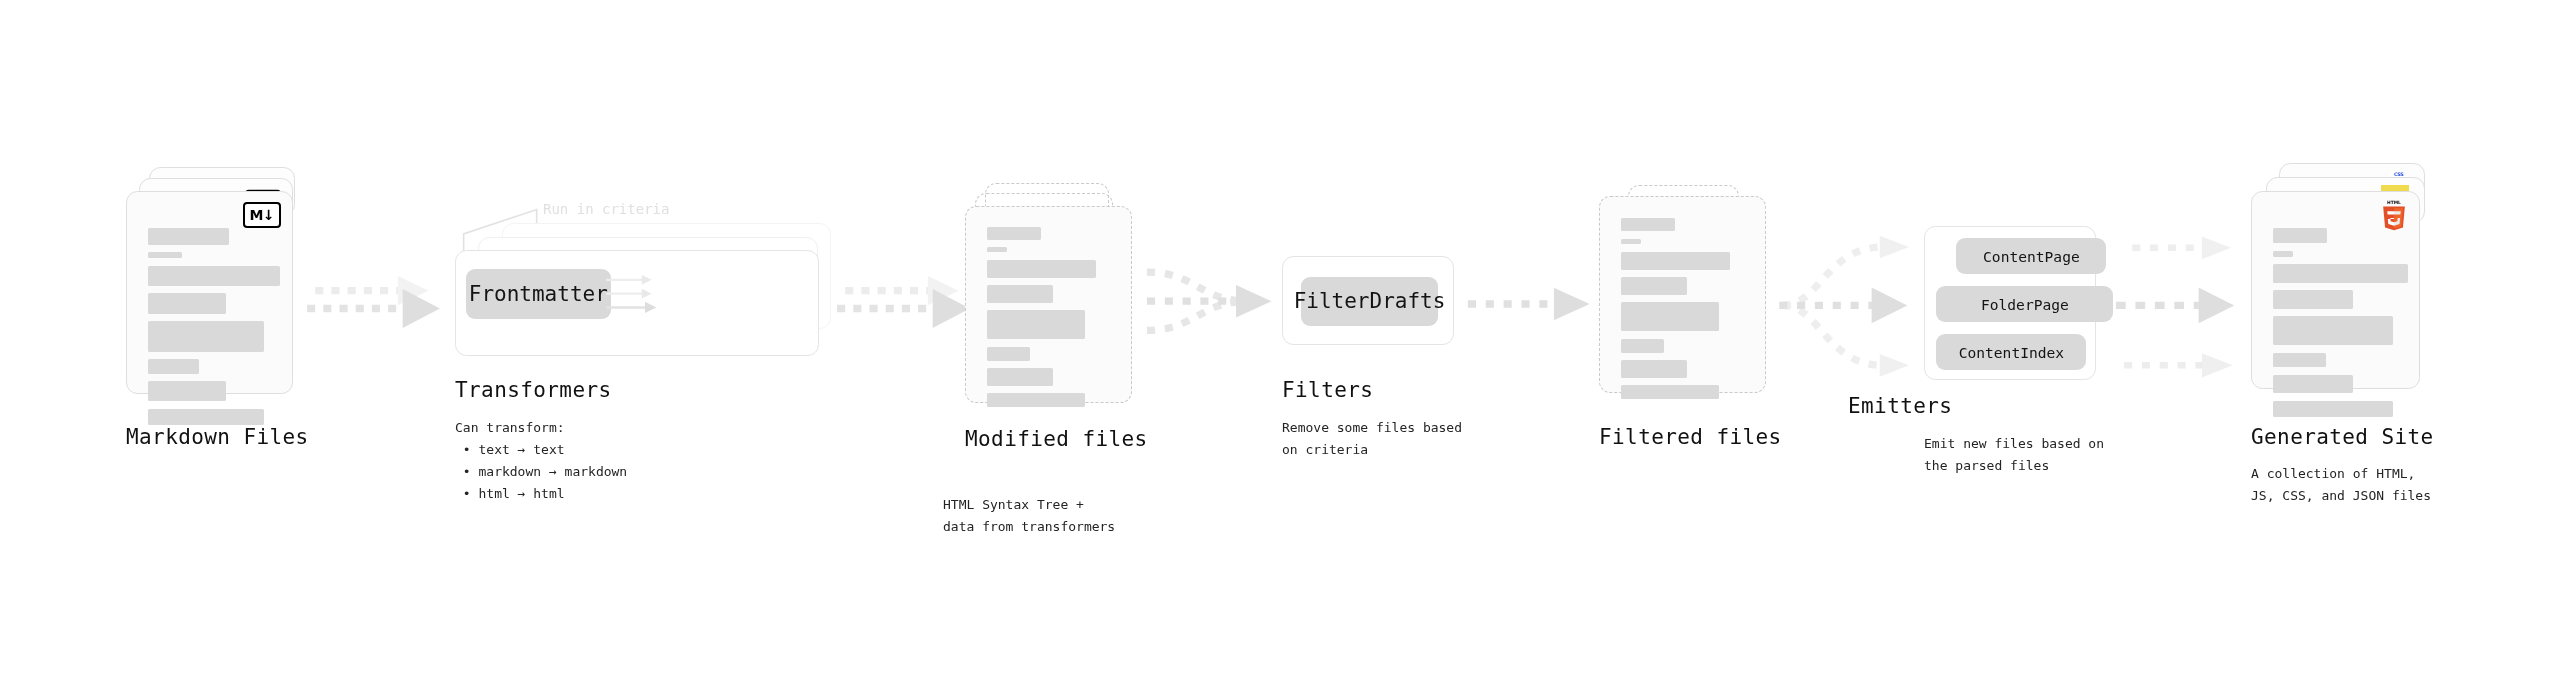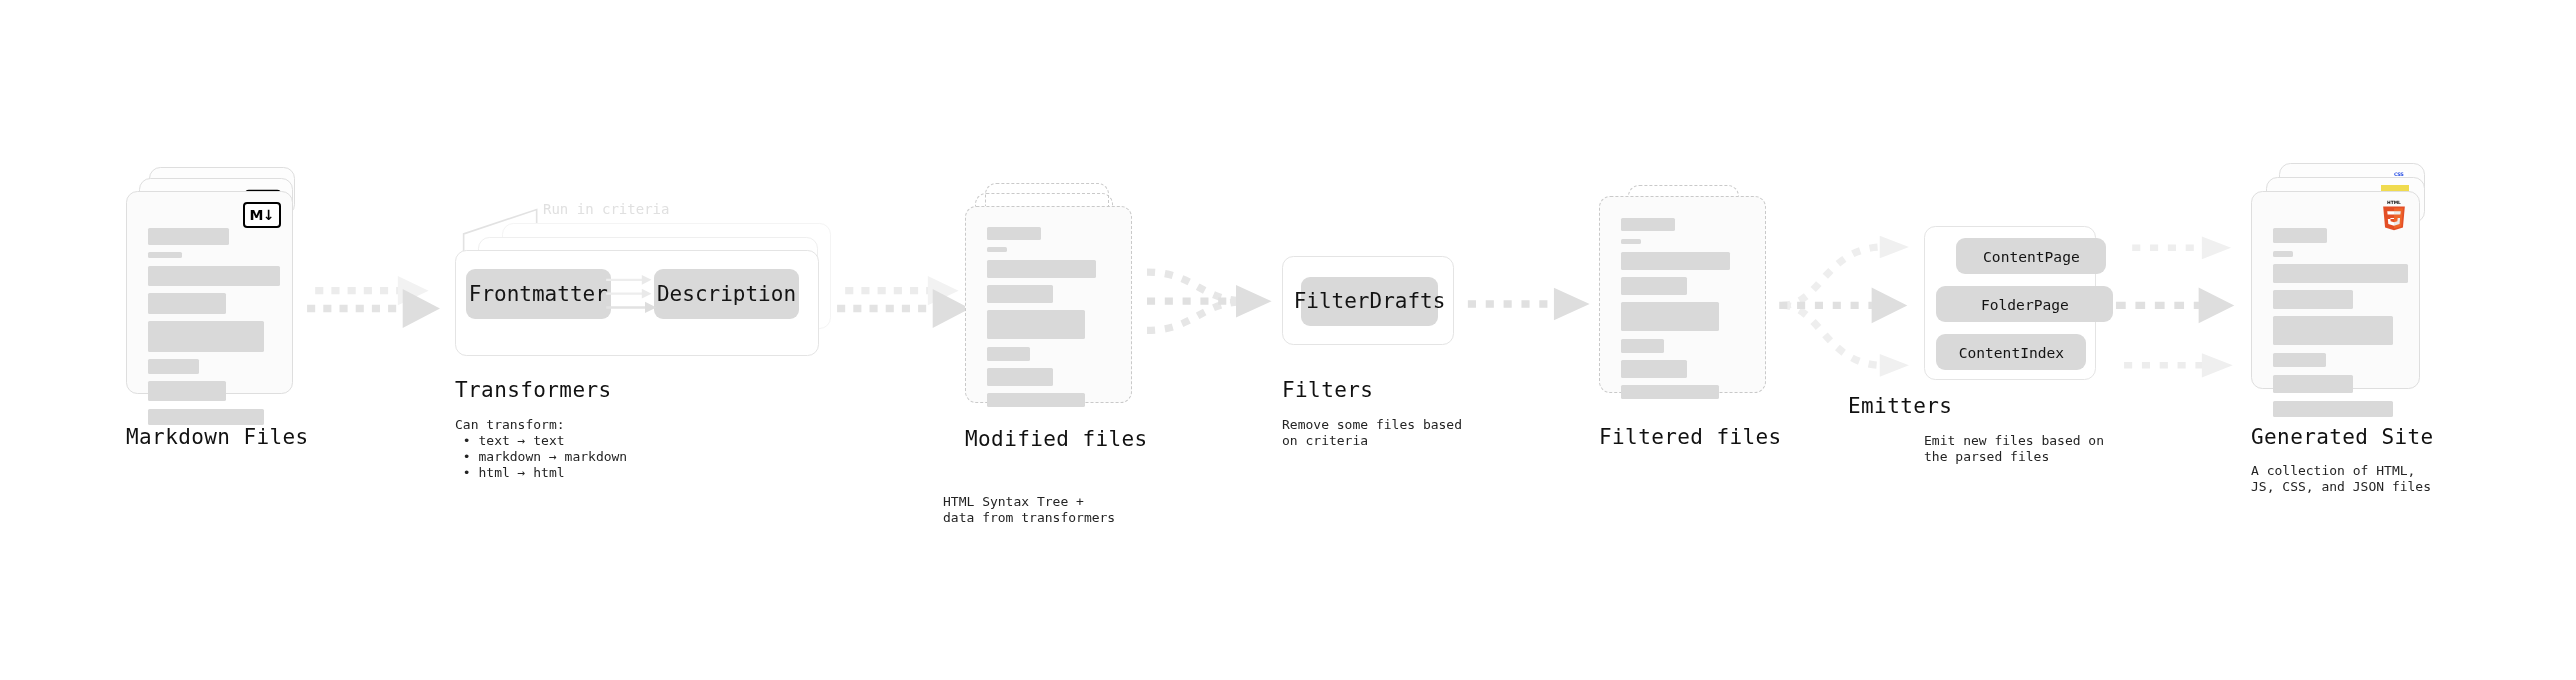--- a/index.html
+++ b/index.html
@@ -126,21 +126,21 @@
   .title {
     position: absolute;
     font-size: 21px;
     letter-spacing: 0.4px;
     color: #111111;
     white-space: nowrap;
   }
   .caption {
     position: absolute;
     font-size: 13px;
-    line-height: 16px;
+    line-height: 22px;
     color: #242424;
     white-space: pre;
   }
   .annot {
     position: absolute;
     font-size: 14px;
     color: #e0e0e0;
     white-space: nowrap;
   }
 
@@ -201,21 +201,20 @@
       <div class="group-box l2" style="left:47px; top:0px; width:329px; height:106px;">
         <div class="chip l2" style="left:28px; top:14.6px; width:130px; height:47px;"></div>
         <div class="chip l2" style="left:180px; top:14.6px; width:130px; height:47px;"></div>
       </div>
       <div class="group-box l1" style="left:23px; top:14px; width:340px; height:106px;">
         <div class="chip l1" style="left:29px; top:14.6px; width:130px; height:47px;"></div>
         <div class="chip l1" style="left:182px; top:14.6px; width:130px; height:47px;"></div>
       </div>
       <div class="group-box" style="left:0px; top:27px; width:364px; height:106px;">
         <div class="chip" style="left:9.8px; top:18px; width:145px; height:50px;">Frontmatter</div>
-        <div class="chip" style="left:198px; top:18px; width:145px; height:50px;">Description</div>
         <svg style="position:absolute; left:150px; top:6.5px;" width="57" height="81" viewBox="0 0 70 100">
           <g stroke="#ededed" stroke-width="3" fill="none">
             <line x1="0" y1="27" x2="48" y2="27"></line>
             <line x1="0" y1="44" x2="48" y2="44"></line>
           </g>
           <path d="M44 21 L56 27 L44 33 Z" fill="#e9e9e9"></path>
           <path d="M44 38 L56 44 L44 50 Z" fill="#e9e9e9"></path>
           <line x1="0" y1="61" x2="52" y2="61" stroke="#e2e2e2" stroke-width="3"></line>
           <path d="M48 54 L62 61 L48 68 Z" fill="#dddddd"></path>
         </svg>

